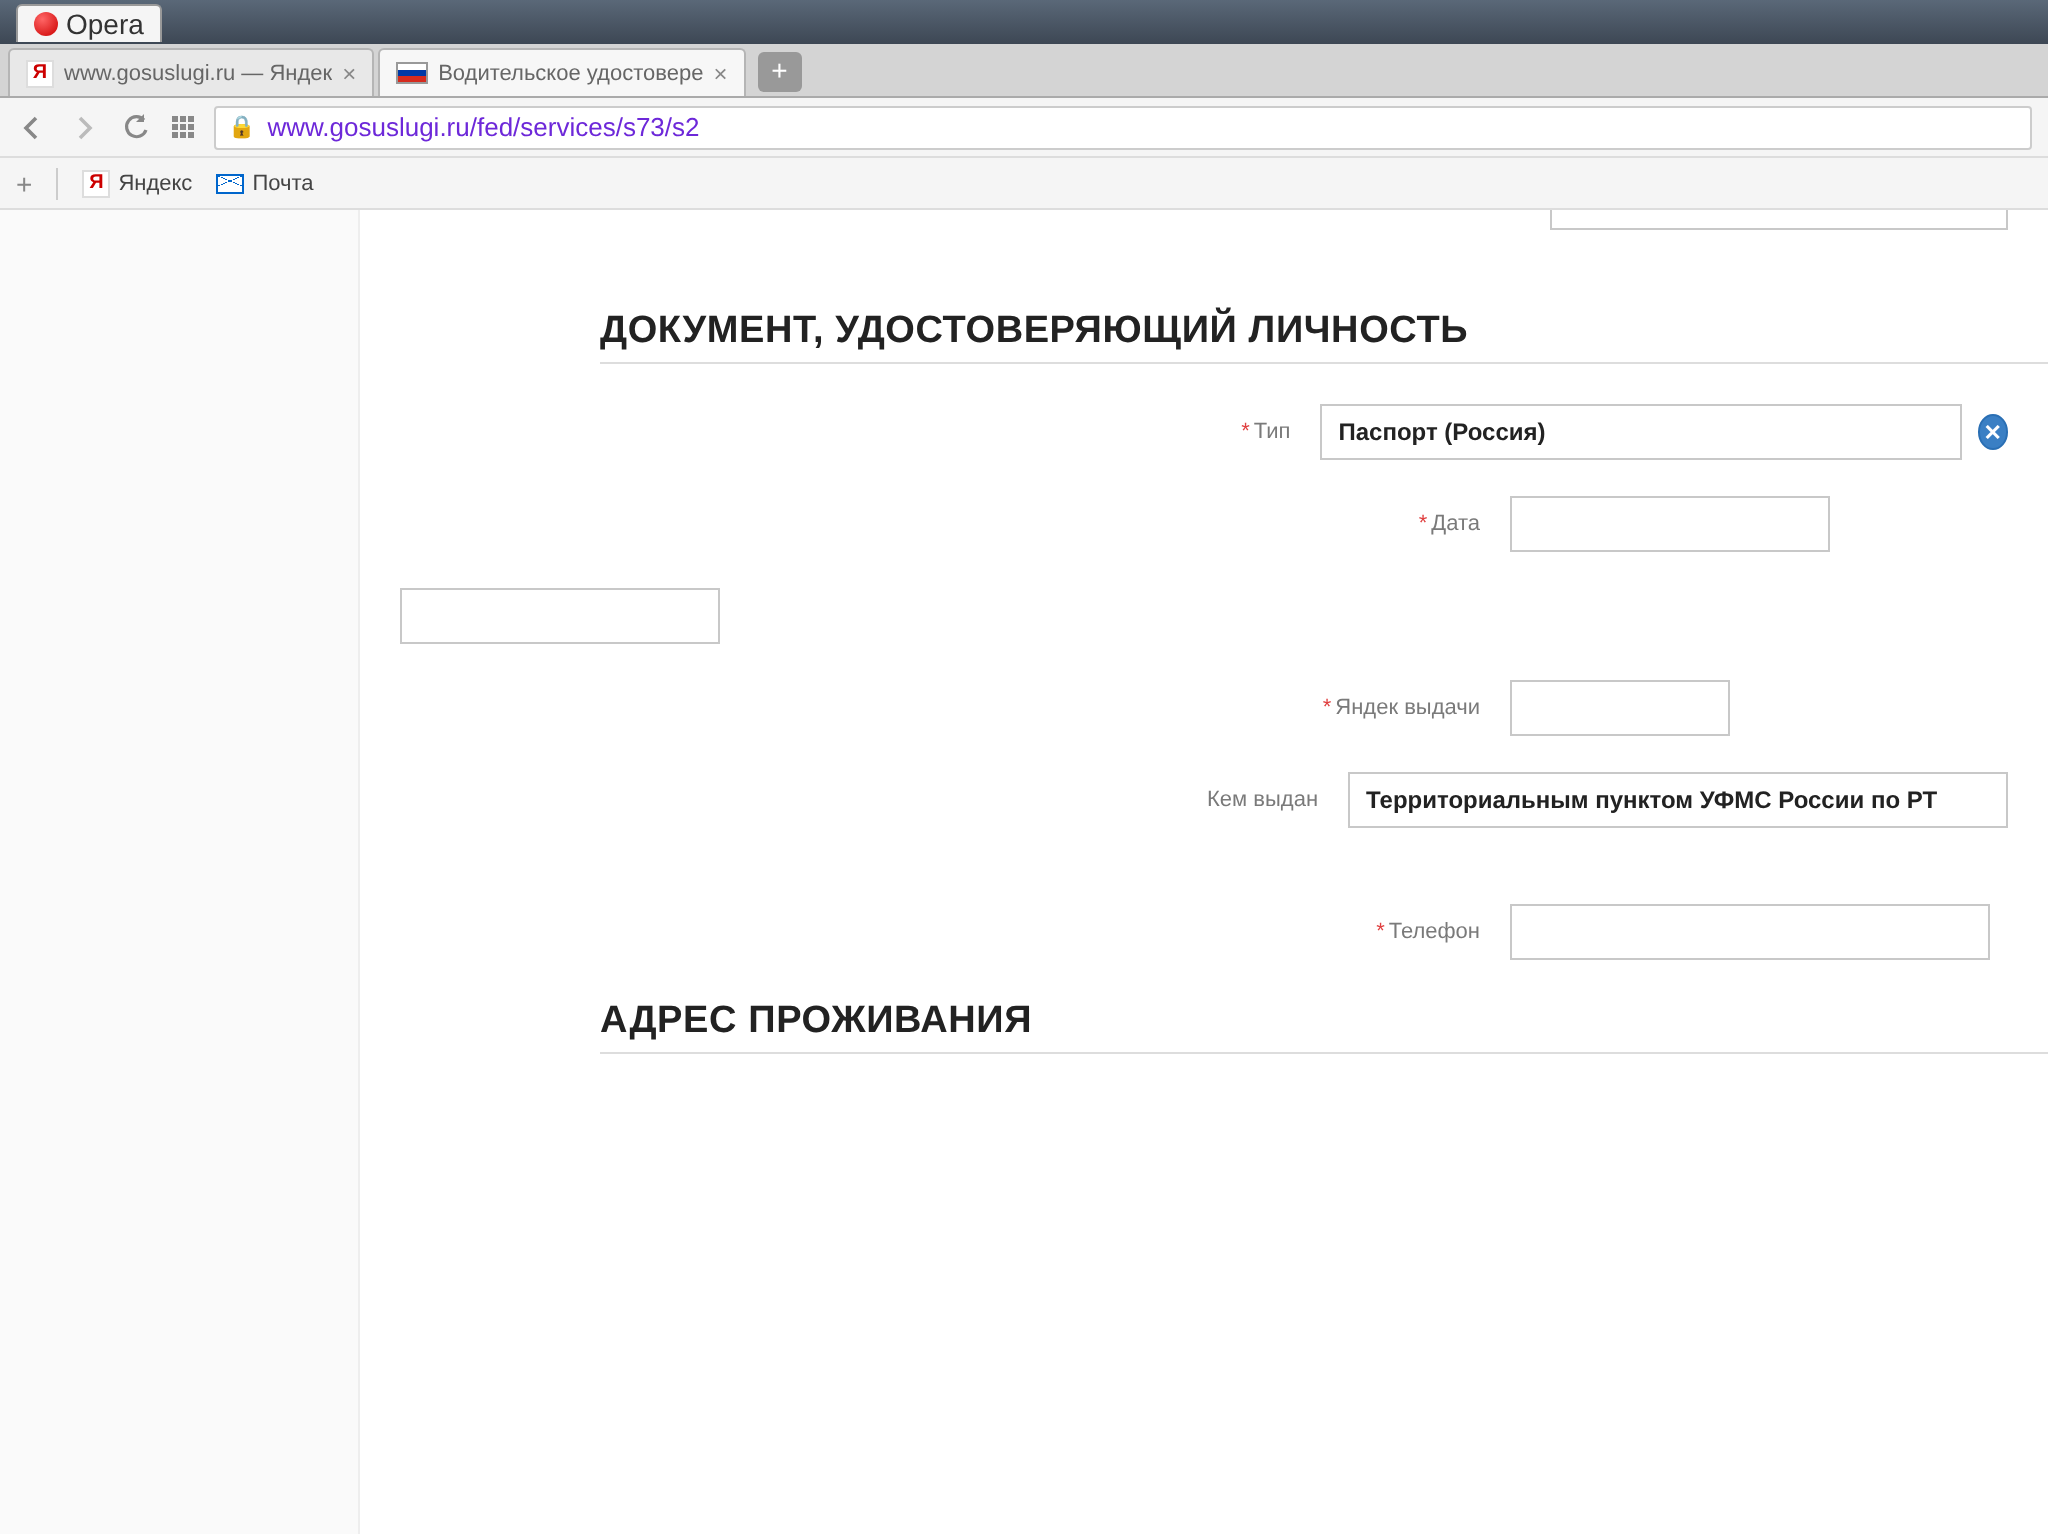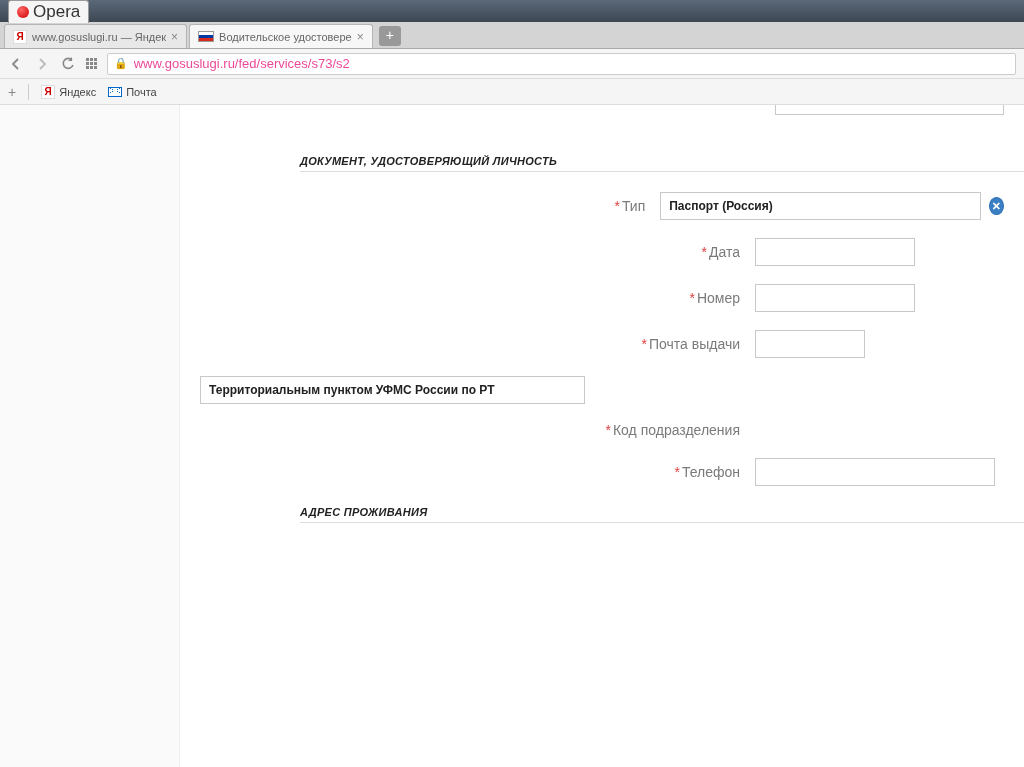--- a/index.html
+++ b/index.html
@@ -1,20 +1,20 @@
 <!DOCTYPE html>
 <html><head>
 <meta charset="utf-8">
 <style>
 * { box-sizing: border-box; margin: 0; padding: 0; }
 body { font-family: Arial, sans-serif; font-size: 12px; background: #fff; overflow: hidden; width: 1024px; height: 767px; }
 
 
 .titlebar { height: 22px; background: linear-gradient(to bottom, #5a6878, #3d4754); display: flex; align-items: center; }
-.opera-tab { background: #f5f5f5; border: 1px solid #999; border-bottom: none; border-radius: 3px 3px 0 0; padding: 1px 8px; margin-left: 8px; display: flex; align-items: center; gap: 4px; font-size: 17px; color: #333; }
+.opera-tab { background: #f5f5f5; border: 1px solid #999; border-bottom: none; border-radius: 3px 3px 0 0; padding: 1px 8px; margin-left: 8px; display: flex; align-items: center; gap: 4px; font-size: 14px; color: #333; }
 .opera-logo { width: 12px; height: 12px; background: radial-gradient(circle at 35% 30%, #ff6666, #cc0000); border-radius: 50%; }
 
 
 .tabstrip { height: 27px; background: #d4d4d4; display: flex; align-items: flex-end; border-bottom: 1px solid #aaa; padding-left: 4px; }
 .tab { background: #f7f7f7; border: 1px solid #b5b5b5; border-bottom: none; border-radius: 3px 3px 0 0; padding: 4px 8px; margin-right: 2px; display: flex; align-items: center; gap: 5px; font-size: 11px; color: #666; max-width: 190px; height: 24px; }
 .tab.inactive { background: #e8e8e8; }
 .tab-title { white-space: nowrap; overflow: hidden; text-overflow: ellipsis; flex: 1; }
 .tab-close { color: #888; font-size: 12px; cursor: pointer; }
 .tab-icon { width: 14px; height: 14px; flex-shrink: 0; }
 .yandex-icon { background: #fff; border: 1px solid #ddd; color: #c00; font-weight: bold; font-size: 10px; text-align: center; line-height: 12px; }
@@ -23,45 +23,45 @@
 .flag-w { background: #fff; } .flag-b { background: #0039a6; } .flag-r { background: #d52b1e; }
 .newtab-btn { width: 22px; height: 20px; background: #999; border-radius: 3px; margin-left: 4px; margin-bottom: 2px; color: #fff; text-align: center; line-height: 18px; font-size: 14px; cursor: pointer; }
 
 
 .addrbar { height: 30px; background: #f5f5f5; border-bottom: 1px solid #ddd; display: flex; align-items: center; padding: 0 8px; gap: 10px; }
 .nav-btn { width: 16px; height: 16px; color: #888; cursor: pointer; display: flex; align-items: center; justify-content: center; }
 .apps-btn { display: grid; grid-template-columns: repeat(3, 3px); grid-template-rows: repeat(3, 3px); gap: 1px; }
 .apps-btn span { background: #888; }
 .url-field { flex: 1; height: 22px; background: #fff; border: 1px solid #ccc; border-radius: 2px; display: flex; align-items: center; padding: 0 6px; gap: 6px; }
 .lock-icon { color: #2a2; font-size: 11px; }
-.url-text { color: #ec4899; font-size: 13px; flex: 1; }
+.url-text { color: #6d28d9; font-size: 13px; flex: 1; }
 
 
 .bookbar { height: 26px; background: #f5f5f5; border-bottom: 1px solid #ddd; display: flex; align-items: center; padding: 0 8px; gap: 12px; }
 .book-item { display: flex; align-items: center; gap: 4px; font-size: 11px; color: #444; cursor: pointer; }
 .sep { width: 1px; height: 16px; background: #ccc; }
 .add-bm { color: #888; font-size: 14px; }
 .mail-icon { width: 14px; height: 10px; border: 1px solid #06c; background: #fff; position: relative; }
 .mail-icon::before { content: ''; position: absolute; top: 0; left: 0; right: 0; height: 5px; background: linear-gradient(to bottom right, transparent 48%, #06c 48%, #06c 52%, transparent 52%), linear-gradient(to bottom left, transparent 48%, #06c 48%, #06c 52%, transparent 52%); }
 
 
 .content { display: flex; height: 662px; }
 .sidebar { width: 180px; background: #fafafa; border-right: 1px solid #eee; }
 .main { flex: 1; padding: 0 20px; overflow: hidden; background: #fff; }
 
 
 .partial-row { display: flex; margin-top: 0; margin-bottom: 40px; }
 .partial-input { margin-left: 575px; width: 385px; height: 10px; border: 1px solid #c8c8c8; border-top: none; background: #fff; }
 
 
-.section-title { font-size: 11px; font-weight: bold; color: #222; margin: 10px 0 4px 100px; letter-spacing: 0.3px; font-style: italic; }
+.section-title { font-size: 19px; font-weight: bold; color: #222; margin: 10px 0 4px 100px; letter-spacing: 0.3px; }
 .section-rule { border: none; border-top: 1px solid #ddd; margin: 0 0 20px 100px; width: 760px; }
 
 .form-row { display: flex; align-items: center; margin-bottom: 18px; }
-.form-label { width: 555px; text-align: right; padding-right: 15px; color: #7a7a7a; font-size: 14px; }
+.form-label { width: 555px; text-align: right; padding-right: 15px; color: #7a7a7a; font-size: 11px; }
 .req { color: #e04040; margin-right: 2px; }
 .form-input { height: 28px; border: 1px solid #c8c8c8; background: #fff; padding: 0 8px; font-size: 12px; font-weight: bold; color: #222; font-family: Arial; }
 .form-input.w-xl { width: 385px; }
 .form-input.w-m { width: 160px; }
 .form-input.w-s { width: 110px; }
 .form-input.w-t { width: 240px; }
 
 .clear-btn { width: 18px; height: 18px; background: #3a7fc4; border: 1px solid #2a6fb4; border-radius: 50%; margin-left: 8px; color: #fff; display: flex; align-items: center; justify-content: center; font-size: 11px; font-weight: bold; cursor: pointer; }
 
 .gap-lg { margin-top: 20px; }
@@ -157,35 +157,34 @@
       <input class="form-input w-xl" value="Паспорт (Россия)" style="">
       <div class="clear-btn">✕</div>
     </div>
 
     <div class="form-row">
       <div class="form-label"><span class="req">*</span><span>Дата</span></div>
       <input class="form-input w-m" value="" style="">
     </div>
 
     <div class="form-row">
-      <div class="form-label"><span class="req">*</span><span>Номер</span></div>
       <input class="form-input w-m" value="" style="">
     </div>
 
     <div class="form-row">
-      <div class="form-label"><span class="req">*</span><span>Почта выдачи</span></div>
+      <div class="form-label"><span class="req">*</span><span>Яндек выдачи</span></div>
       <input class="form-input w-s" value="" style="">
     </div>
 
     <div class="form-row">
+      <div class="form-label"><span>Кем выдан</span></div>
       <input class="form-input w-xl" value="Территориальным пунктом УФМС России по РТ" style="">
     </div>
 
     <div class="form-row">
-      <div class="form-label"><span class="req">*</span><span>Код подразделения</span></div>
     </div>
 
     <div class="form-row gap-lg">
       <div class="form-label"><span class="req">*</span><span>Телефон</span></div>
       <input class="form-input w-t" value="" style="">
     </div>
 
     <div class="section-title gap-lg">АДРЕС ПРОЖИВАНИЯ</div>
     <hr class="section-rule">
 

